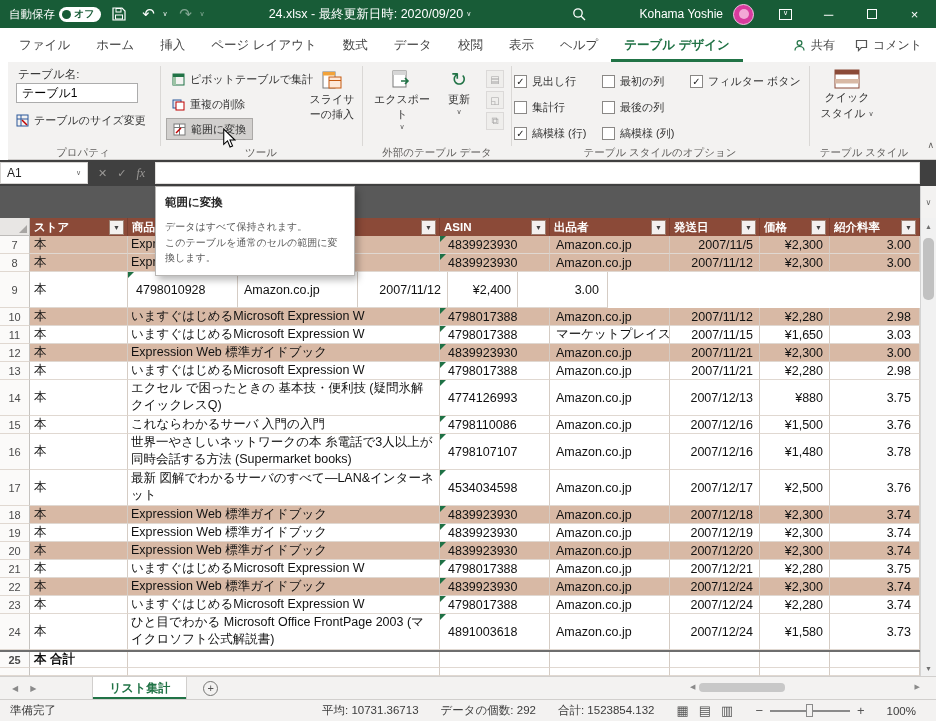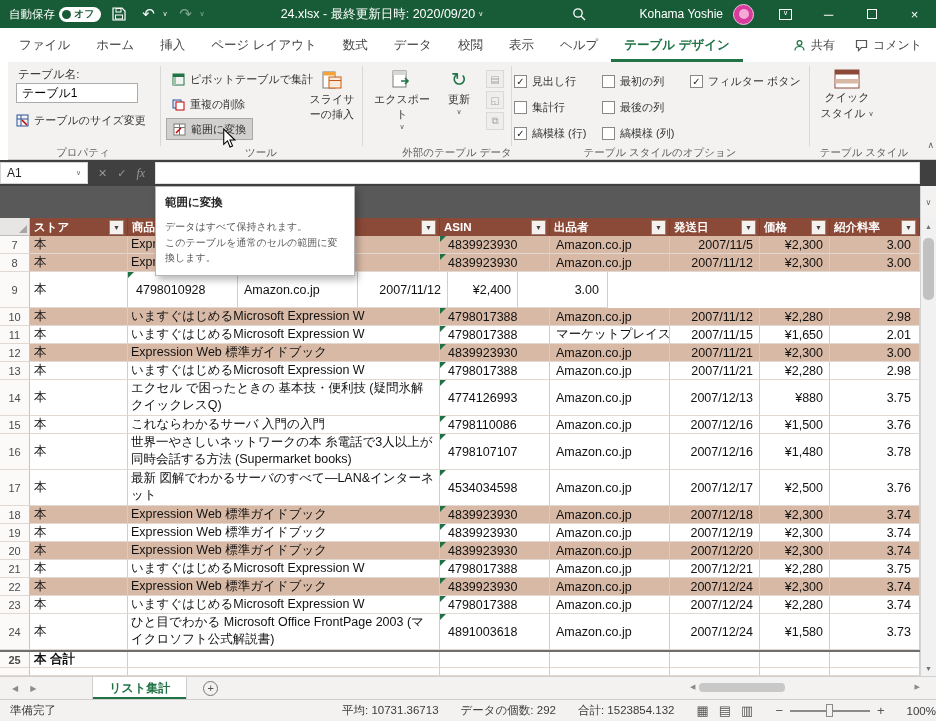--- a/index.html
+++ b/index.html
@@ -14,21 +14,21 @@
 
   
   .titlebar{position:absolute;left:0;top:0;width:936px;height:28px;background:var(--titlebar-green);display:flex;align-items:center;color:#fff;}
   .tb-left{display:flex;align-items:center;gap:7px;padding-left:9px;}
   .autosave{display:flex;align-items:center;gap:4px;font-size:11.5px;}
   .autosave-pill{display:flex;align-items:center;gap:3px;background:#fff;border-radius:8px;height:15px;padding:1px 7px 1px 3px;color:#185C37;font-size:10px;font-weight:bold;}
   .pill-dot{width:9px;height:9px;border-radius:50%;background:#185C37;}
   .tb-icon{width:22px;height:22px;display:flex;align-items:center;justify-content:center;font-size:15px;color:#fff;}
   .tb-caret{font-size:7px;margin-left:-4px;opacity:.9;}
   .dim{opacity:.45;}
-  .tb-title{position:absolute;left:192px;top:0;width:380px;height:28px;display:flex;align-items:center;justify-content:center;gap:7px;font-size:12.5px;}
+  .tb-title{position:absolute;left:180px;top:0;width:380px;height:28px;display:flex;align-items:center;justify-content:center;gap:7px;font-size:12.5px;}
   .tb-search{position:absolute;left:566px;top:3px;width:26px;height:22px;display:flex;align-items:center;justify-content:center;}
   .tb-right{margin-left:auto;display:flex;align-items:center;height:100%;}
   .tb-user{font-size:12px;padding:0 10px;}
   .avatar{width:21px;height:21px;border-radius:50%;background:#D83B9E;border:1px solid #f2c7e4;margin-right:10px;position:relative;}
   .avatar::after{content:"";position:absolute;left:5px;top:4px;width:10px;height:10px;border-radius:50%;background:#F3A8D6;}
   .winbtn{width:43px;height:28px;display:flex;align-items:center;justify-content:center;font-size:13px;}
   .maxbox{width:10px;height:10px;border:1px solid #fff;}
   .ribbonopt{width:13px;height:11px;border:1px solid #fff;position:relative;}
   .ribbonopt::after{content:"∨";position:absolute;left:3px;top:-1px;font-size:7px;}
 
@@ -108,21 +108,21 @@
   .tabbar{position:absolute;left:0;top:676px;width:936px;height:23px;background:#F3F2F1;border-top:1px solid #D1CFCD;display:flex;align-items:stretch;font-size:12px;}
   .tab-nav{display:flex;align-items:center;gap:12px;padding:0 12px;color:#8a8a8a;font-size:8px;}
   .stab{margin-left:44px;background:#fff;color:var(--accent-green);font-weight:bold;padding:0 16px;display:flex;align-items:center;border-left:1px solid #D1CFCD;border-right:1px solid #D1CFCD;box-shadow:inset 0 -2px 0 var(--accent-green);}
   .addsheet{width:15px;height:15px;border:1px solid #767674;border-radius:50%;color:#555;display:flex;align-items:center;justify-content:center;font-size:11px;margin:auto 0 auto 16px;}
   .hscroll{position:absolute;right:16px;top:680px;width:230px;height:14px;display:flex;align-items:center;gap:4px;color:#8a8a8a;font-size:7px;}
   .hs-thumb{width:86px;height:9px;background:#C8C8C8;border-radius:4px;}
 
   
   .statusbar{position:absolute;left:0;top:699px;width:936px;height:22px;background:#F3F2F1;border-top:1px solid #D1CFCD;display:flex;align-items:center;font-size:11.5px;color:#3B3B3B;}
   .sb-mode{padding-left:10px;}
-  .sb-right{margin-left:auto;display:flex;align-items:center;gap:22px;padding-right:0;}
+  .sb-right{margin-left:auto;display:flex;align-items:center;gap:22px;padding-right:20px;}
   .viewicons{display:flex;align-items:center;gap:10px;font-size:13px;color:#555;}
   .zoom{display:flex;align-items:center;gap:7px;}
   .zoom-track{width:80px;height:2px;background:#8a8a8a;position:relative;}
   .zoom-thumb{position:absolute;left:36px;top:-6px;width:7px;height:13px;background:#F3F2F1;border:1px solid #8a8a8a;}
   .zoom-sign{font-size:13px;color:#555;}
 
   
   .tooltip{position:absolute;left:155px;top:186px;width:200px;background:#fff;border:1px solid #B8B6B4;box-shadow:3px 4px 7px rgba(0,0,0,.28);padding:8px 9px 9px 9px;z-index:50;}
   .tt-title{font-size:11.5px;font-weight:bold;color:#262626;margin-bottom:9px;}
   .tt-line{font-size:10px;color:#5A5A5A;line-height:1.55;}
@@ -272,21 +272,21 @@
   <div class="big-btn" style="left:430px;top:2px;width:42px;">
     <span style="font-size:19px;color:#217346;line-height:22px;">↻</span>
     <span>更新</span>
     <span class="caret">∨</span>
   </div>
   <div class="mini-col">
     <span class="mini-btn">▤</span>
     <span class="mini-btn">◱</span>
     <span class="mini-btn">⧉</span>
   </div>
-  <div class="grouplabel" style="left:376px;width:146px;">外部のテーブル データ</div>
+  <div class="grouplabel" style="left:356px;width:146px;">外部のテーブル データ</div>
   <div class="gdiv" style="left:503px;"></div>
 
   <div class="opts">
       <label class="cb">
         <span class="box">✓</span>
         <span>見出し行</span>
       </label>
       <label class="cb">
         <span class="box"></span>
         <span>集計行</span>
@@ -420,21 +420,21 @@
         <div class="cell c-rate">2.98</div>
       </div>
       <div class="trow">
         <div class="cell c-num">11</div>
         <div class="cell c-store">本</div>
         <div class="cell c-prod">いますぐはじめるMicrosoft Expression W</div>
         <div class="cell c-asin">4798017388<span class="gtri"></span></div>
         <div class="cell c-seller">マーケットプレイス</div>
         <div class="cell c-date">2007/11/15</div>
         <div class="cell c-price">¥1,650</div>
-        <div class="cell c-rate">2.01</div>
+        <div class="cell c-rate">3.03</div>
       </div>
       <div class="trow shaded">
         <div class="cell c-num">12</div>
         <div class="cell c-store">本</div>
         <div class="cell c-prod">Expression Web 標準ガイドブック</div>
         <div class="cell c-asin">4839923930<span class="gtri"></span></div>
         <div class="cell c-seller">Amazon.co.jp</div>
         <div class="cell c-date">2007/11/21</div>
         <div class="cell c-price">¥2,300</div>
         <div class="cell c-rate">3.00</div>

